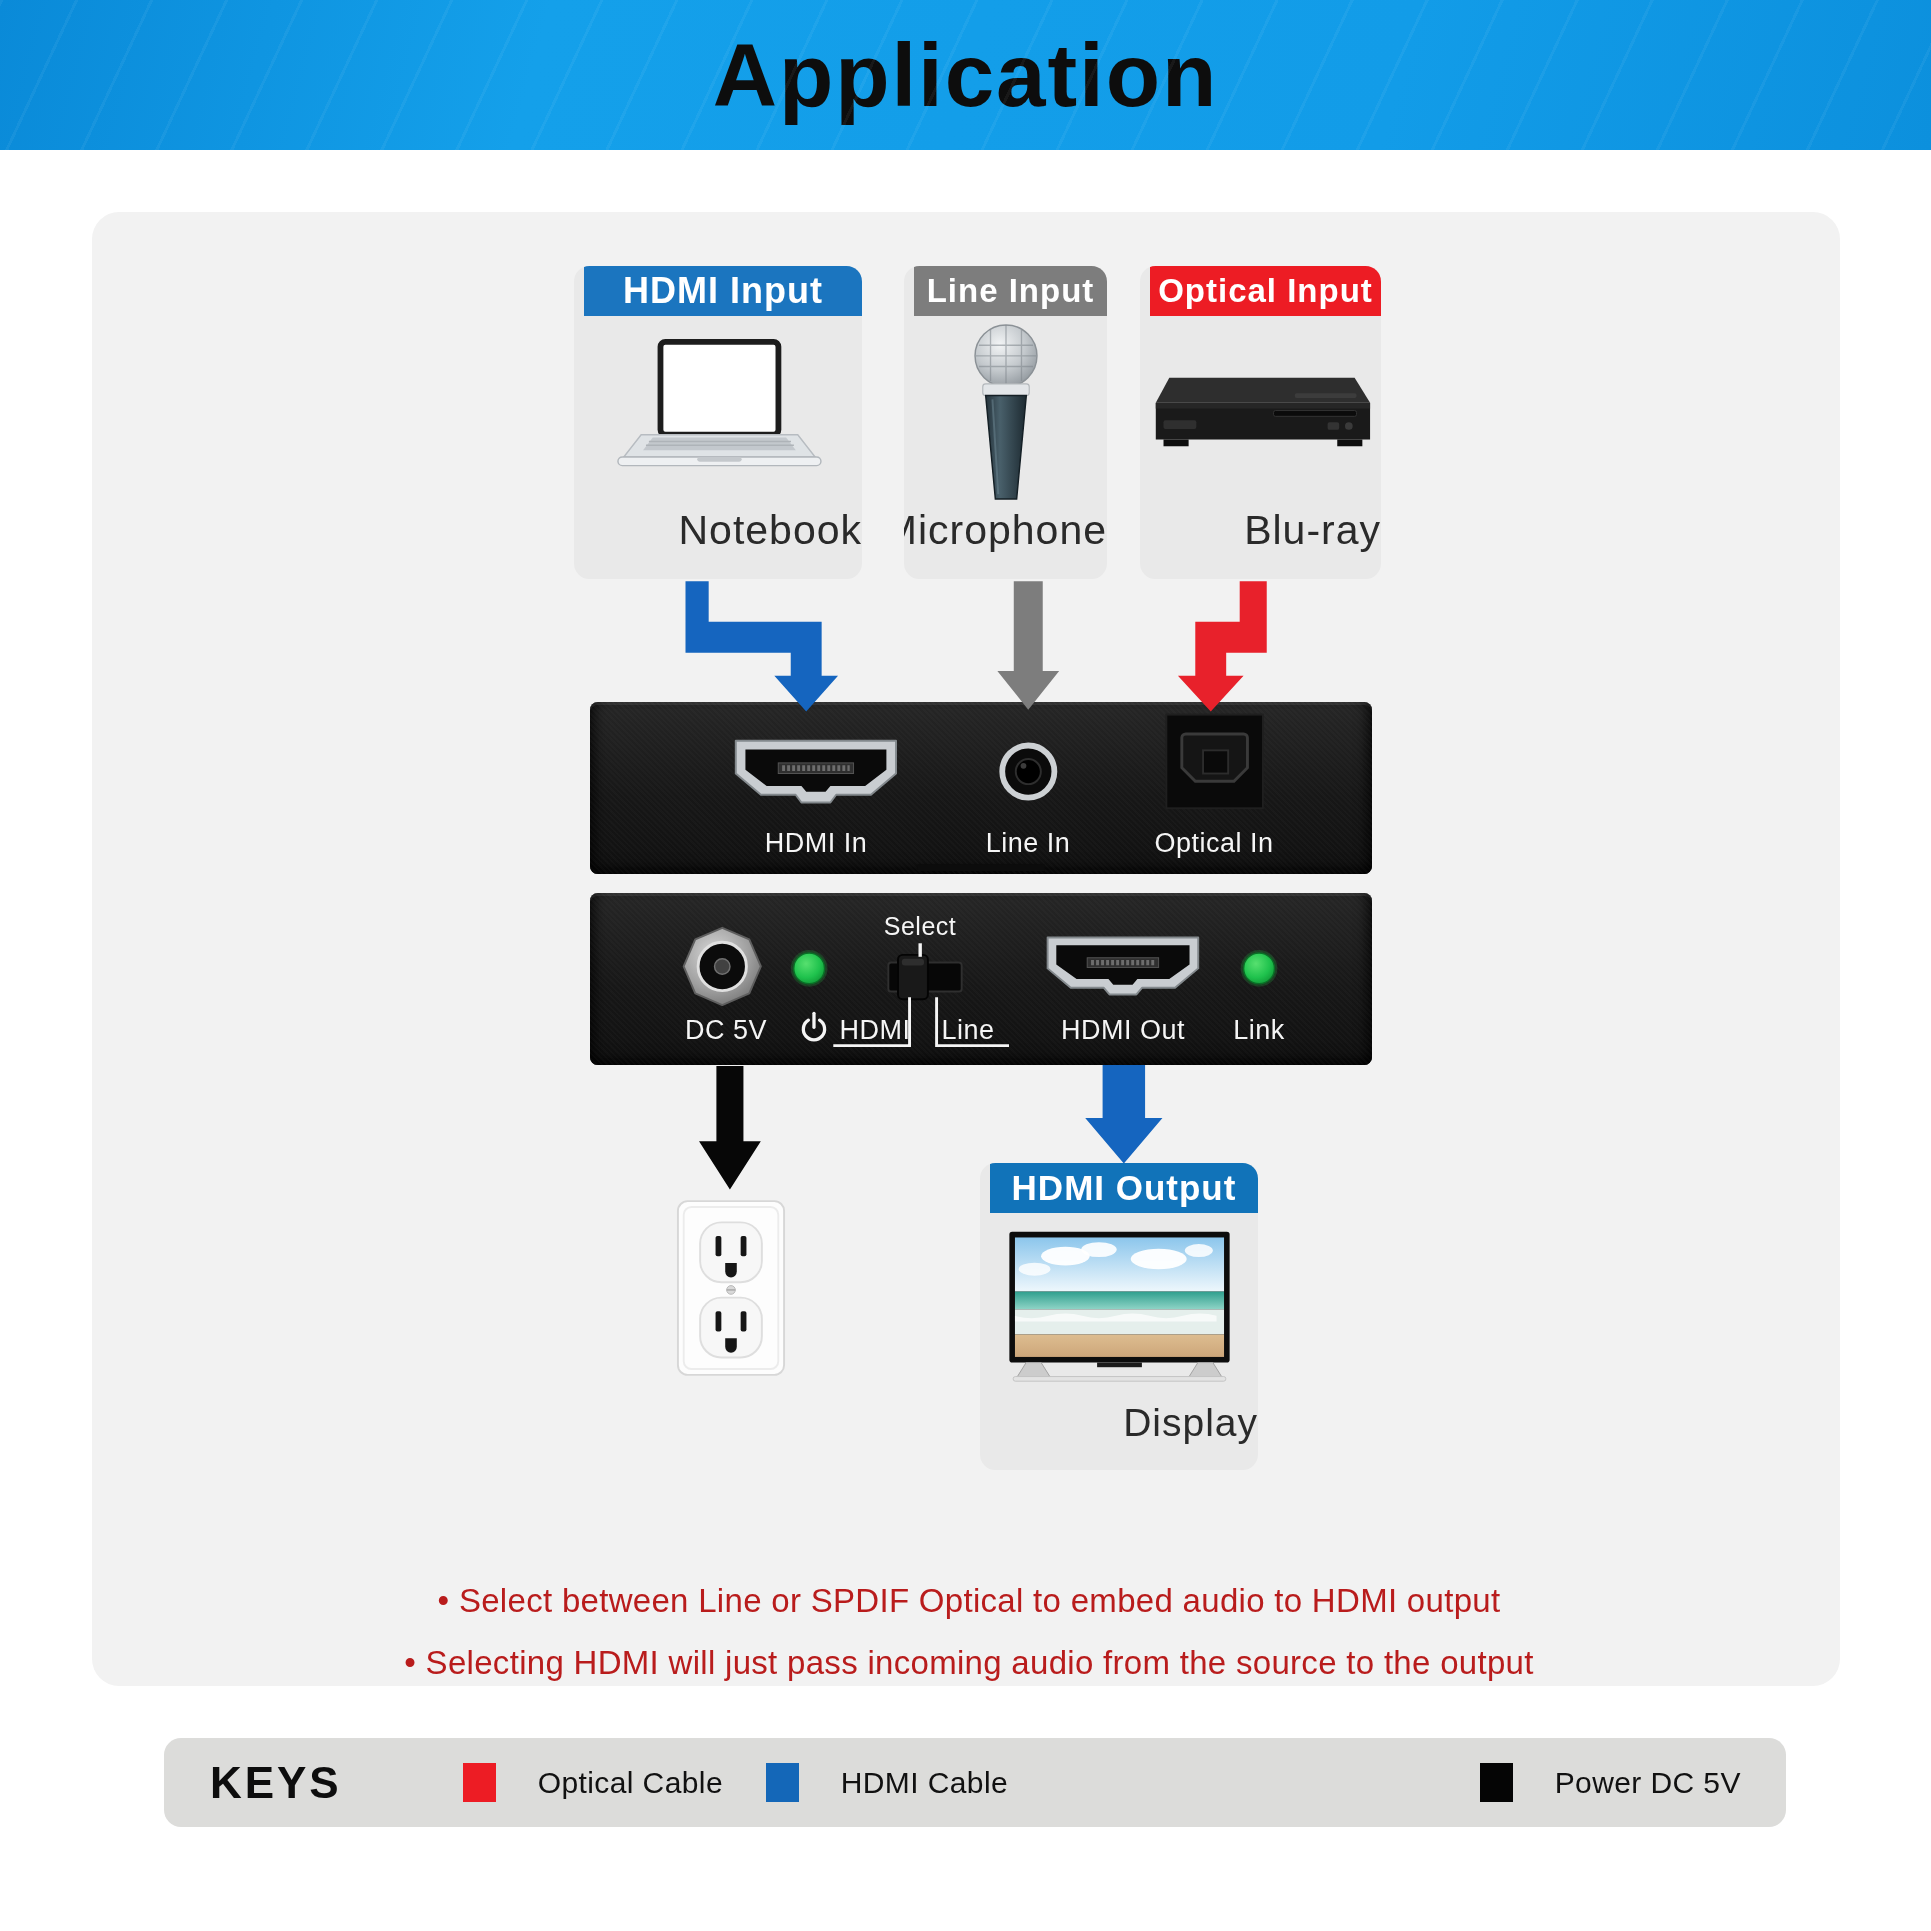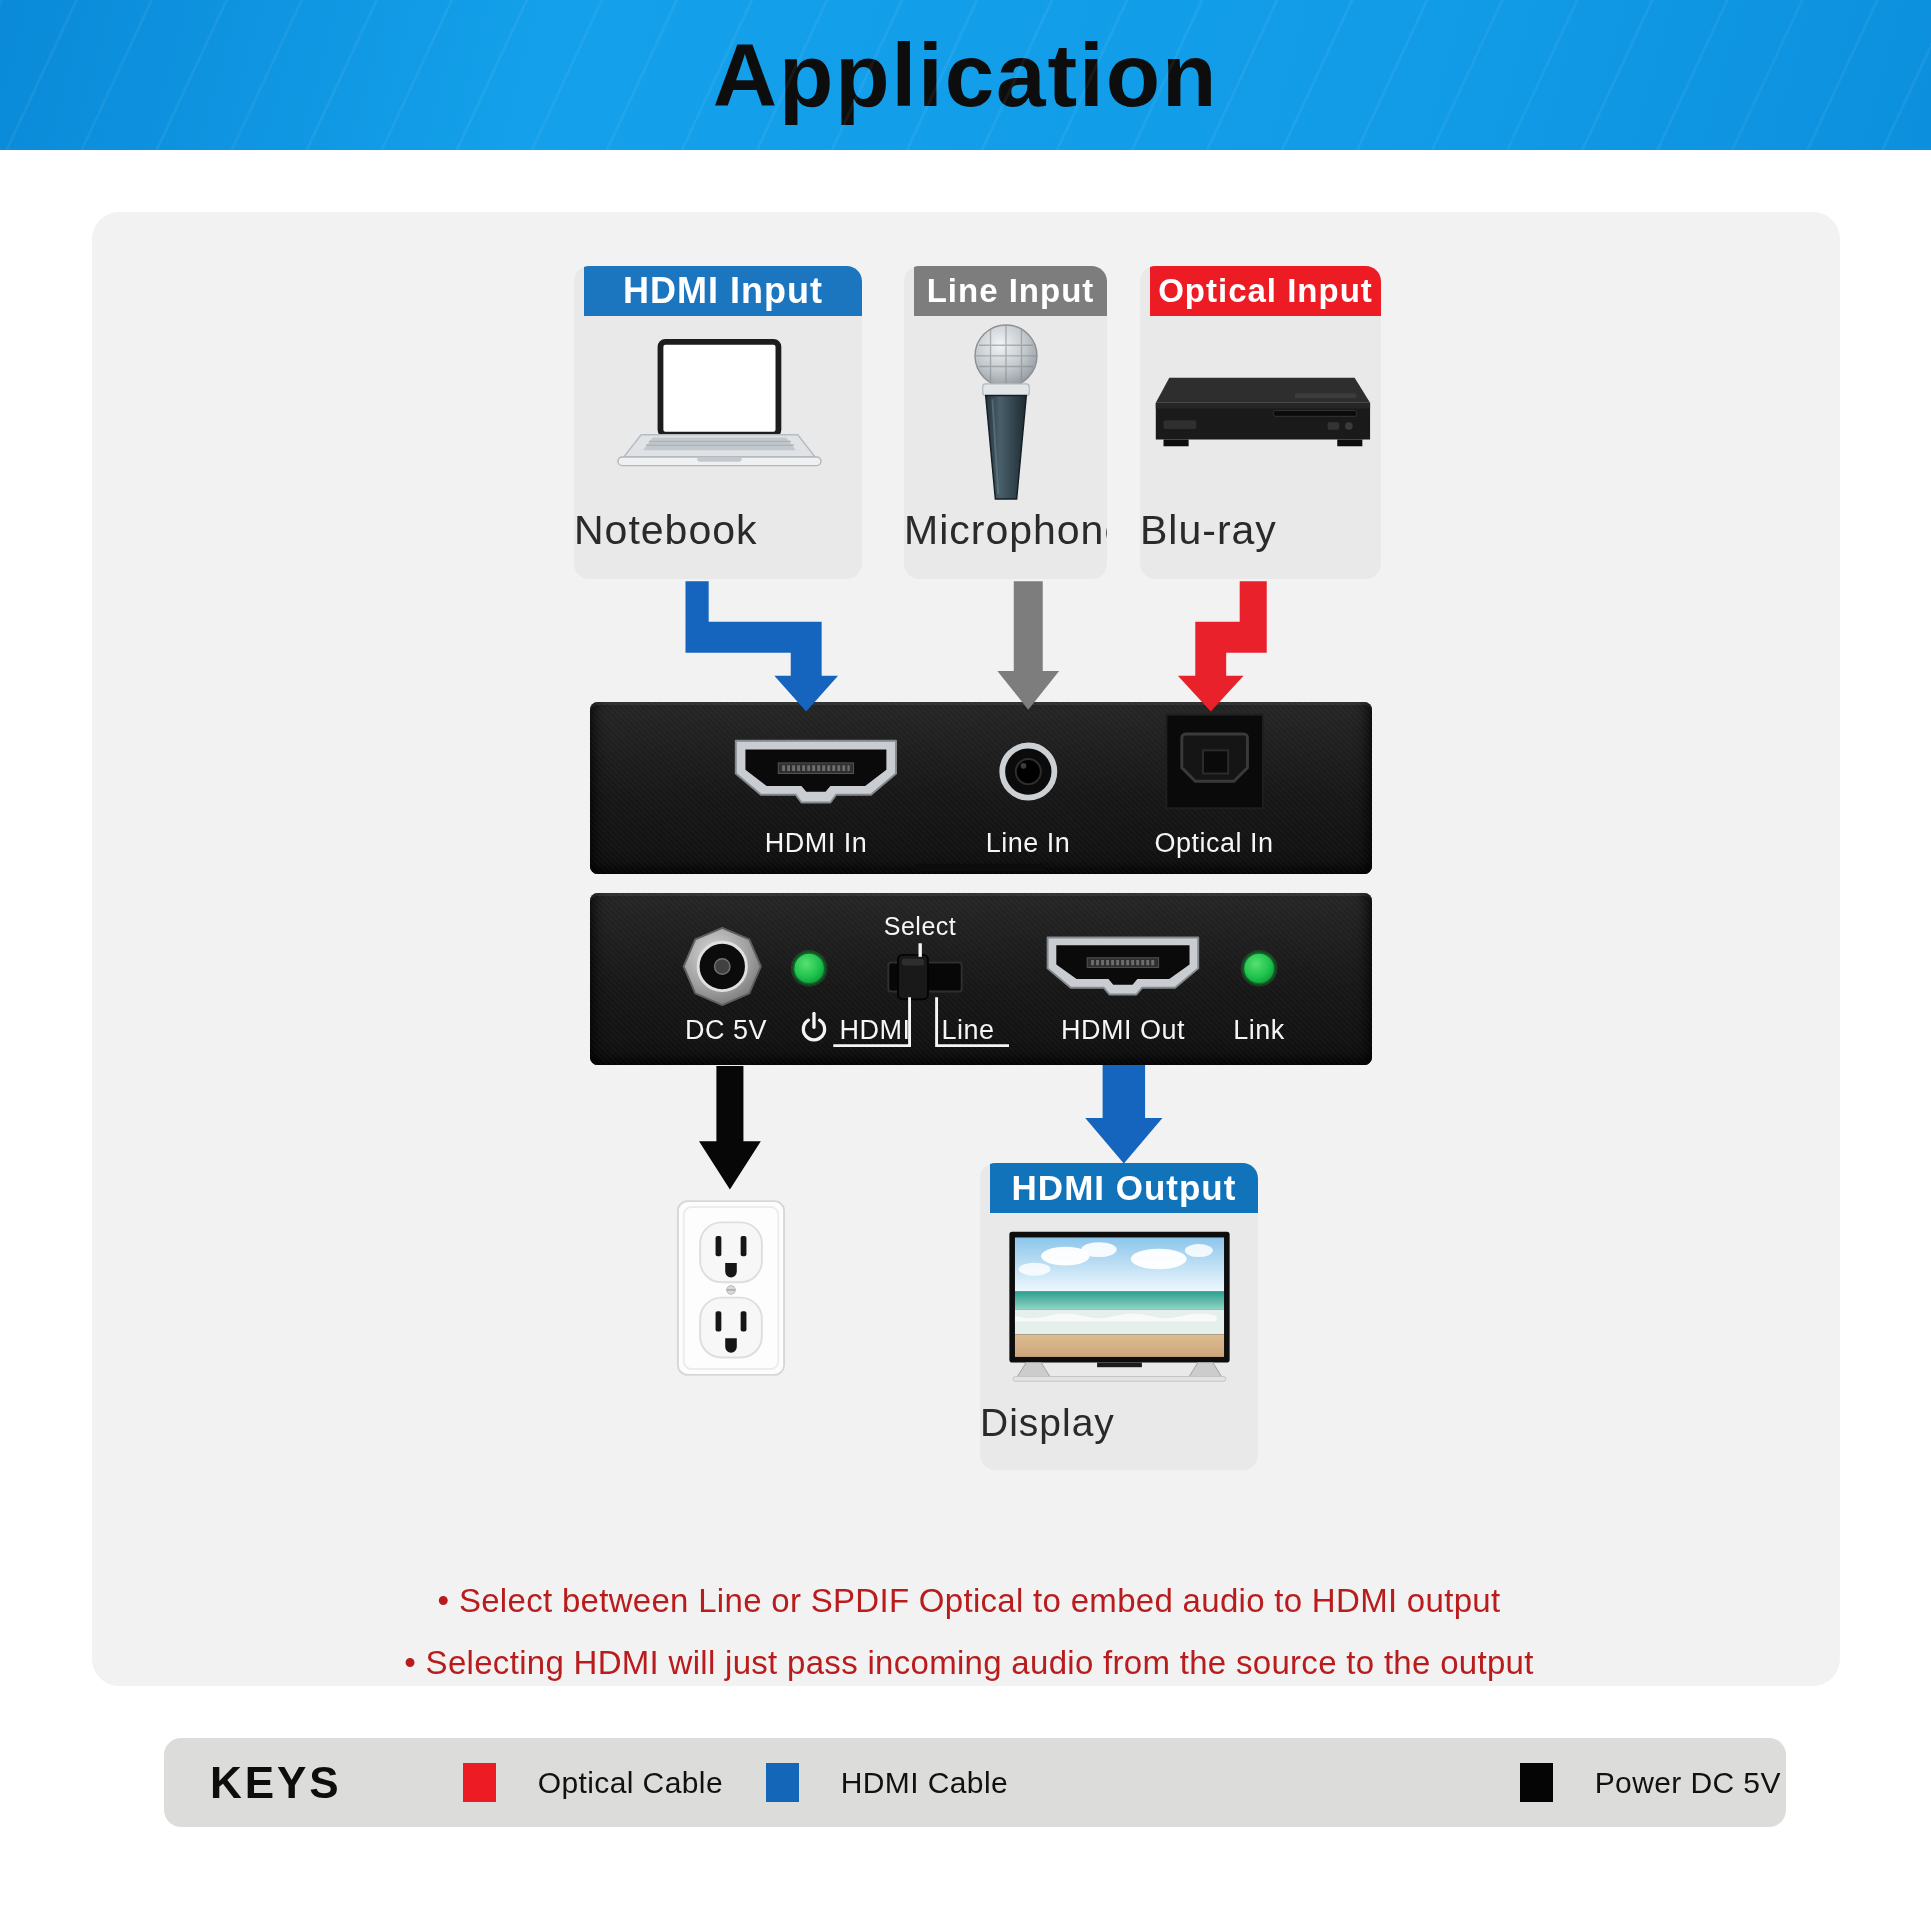--- a/index.html
+++ b/index.html
@@ -26,21 +26,21 @@
     background:#f2f2f2;border-radius:27px;
   }
   
   .card{position:absolute;background:#e9e9e9;border-radius:15.4px;overflow:hidden;}
   .card-header{
     height:50px;display:flex;align-items:center;justify-content:center;
     color:#ffffff;font-weight:bold;letter-spacing:1px;margin-left:10px;
   }
   .card-body{
     position:absolute;top:50px;left:0;right:0;bottom:0;
-    display:flex;flex-direction:column;align-items:flex-start;justify-content:flex-end;
+    display:flex;flex-direction:column;align-items:flex-end;justify-content:flex-end;
     padding-bottom:25px;
   }
   .icon-wrap{flex:1;display:flex;align-items:center;justify-content:center;width:100%;}
   .card-label{font-size:41px;color:#2a2a2a;letter-spacing:1px;font-weight:300;}
   #card-hdmi-input{left:574px;top:266px;width:288px;height:313px;}
   #card-hdmi-input .card-header{background:#1b75bf;font-size:36px;}
   #card-line-input{left:904px;top:266px;width:203px;height:313px;}
   #card-line-input .card-header{background:#7d7d7d;font-size:33px;}
   #card-optical-input{left:1140px;top:266px;width:241px;height:313px;}
   #card-optical-input .card-header{background:#ed1c24;font-size:33px;}
@@ -87,21 +87,21 @@
     font-size:44px;font-weight:bold;color:#0d0d0d;letter-spacing:2.9px;
   }
   .key-item{
     position:absolute;top:0;height:89px;display:flex;align-items:center;gap:32px;
   }
   .key-swatch{width:33px;height:39px;margin-right:9.7px;flex:none;}
   .key-label{font-size:30px;color:#111111;letter-spacing:0.4px;}
   #key-optical{left:299px;}  #key-optical .key-swatch{background:#ed1c24;}
   #key-hdmi{left:602px;}     #key-hdmi .key-swatch{background:#1467b8;}
   #key-line{left:888px;}     #key-line .key-swatch{background:#6f6f6f;}
-  #key-power{left:1356px;}   #key-power .key-swatch{background:#050505;}
+  #key-power{left:1316px;}   #key-power .key-swatch{background:#050505;}
   
   .arrows{position:absolute;left:0;top:0;pointer-events:none;}
   .arrow-blue{fill:#1565bf;}
   .arrow-gray{fill:#7d7d7d;}
   .arrow-red{fill:#e8212b;}
   .arrow-black{fill:#070707;}
   
   .outlet{position:absolute;left:676px;top:1199px;}
 </style>
 </head>

